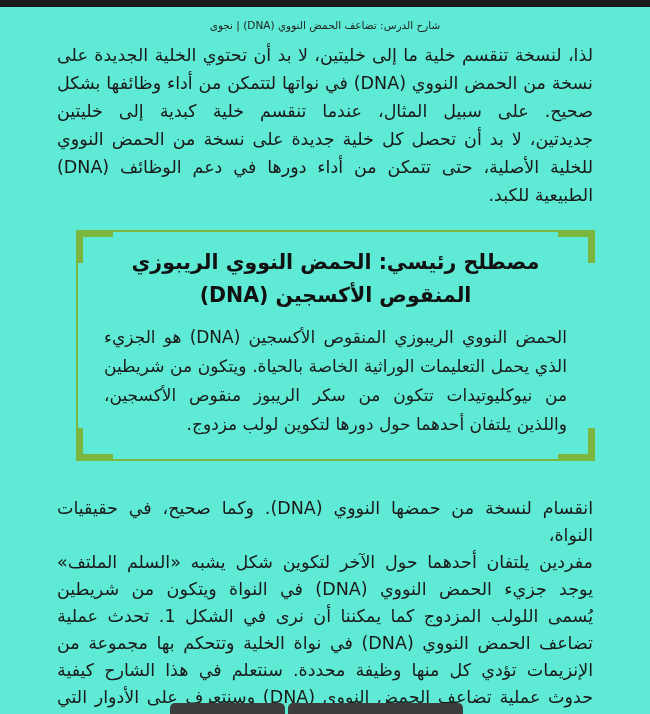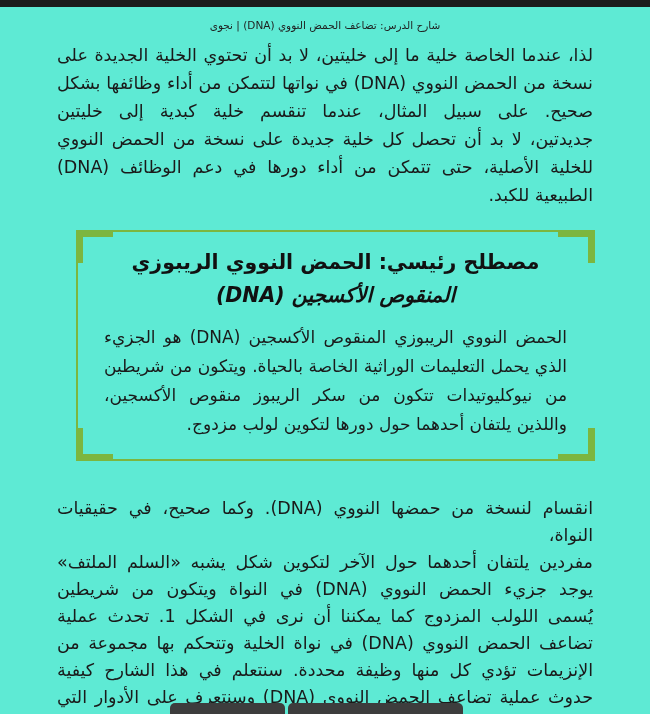--- a/index.html
+++ b/index.html
@@ -31,21 +31,21 @@
     padding:14px 26px 20px 26px;
     box-sizing:border-box;
   }
   .corner{position:absolute;width:37px;height:33px;box-sizing:border-box;}
   .corner.tl{top:-2px;left:-2px;border-top:7px solid var(--green);border-left:7px solid var(--green);}
   .corner.tr{top:-2px;right:-2px;border-top:7px solid var(--green);border-right:7px solid var(--green);}
   .corner.bl{bottom:-2px;left:-2px;border-bottom:7px solid var(--green);border-left:7px solid var(--green);}
   .corner.br{bottom:-2px;right:-2px;border-bottom:7px solid var(--green);border-right:7px solid var(--green);}
   .kt-title{font-size:20.5px;font-weight:bold;line-height:33px;color:#111;margin:0 0 11px 0;}
   .kt-title .tline{text-align:center;text-align-last:center;}
-  .kt-title .tline.last{text-align-last:center;font-style:italic;}
+  .kt-title .tline.last{text-align-last:center;}
   .kt-body{font-size:17px;line-height:29px;}
   
   .bottom-bar{position:absolute;bottom:0;left:170px;width:293px;height:11px;z-index:5;}
   .bottom-bar .seg{
     position:absolute;top:0;height:11px;background:#3d3d3d;
     border-radius:5px 5px 0 0;
   }
   .bottom-bar .seg1{left:0;width:115px;}
   .bottom-bar .seg2{left:118px;width:175px;}
 </style>
@@ -54,21 +54,21 @@
 
 <div class="page">
 
   <div class="top-bar"></div>
 
   <div class="header">شارح الدرس: تضاعف الحمض النووي (DNA) | نجوى</div>
 
   <div class="content">
 
     <div class="para">
-        <div class="tline" dir="auto">لذا، عندما الخاصة خلية ما إلى خليتين، لا بد أن تحتوي الخلية الجديدة على</div>
+        <div class="tline" dir="auto">لذا، لنسخة تنقسم خلية ما إلى خليتين، لا بد أن تحتوي الخلية الجديدة على</div>
         <div class="tline" dir="auto">نسخة من الحمض النووي (DNA) في نواتها لتتمكن من أداء وظائفها بشكل</div>
         <div class="tline" dir="auto">صحيح. على سبيل المثال، عندما تنقسم خلية كبدية إلى خليتين</div>
         <div class="tline" dir="auto">جديدتين، لا بد أن تحصل كل خلية جديدة على نسخة من الحمض النووي</div>
         <div class="tline" dir="auto">(DNA) للخلية الأصلية، حتى تتمكن من أداء دورها في دعم الوظائف</div>
         <div class="tline last" dir="auto">الطبيعية للكبد.</div>
       </div>
 
     <div class="keyterm-box">
       <div class="corner tl"></div>
       <div class="corner tr"></div>

